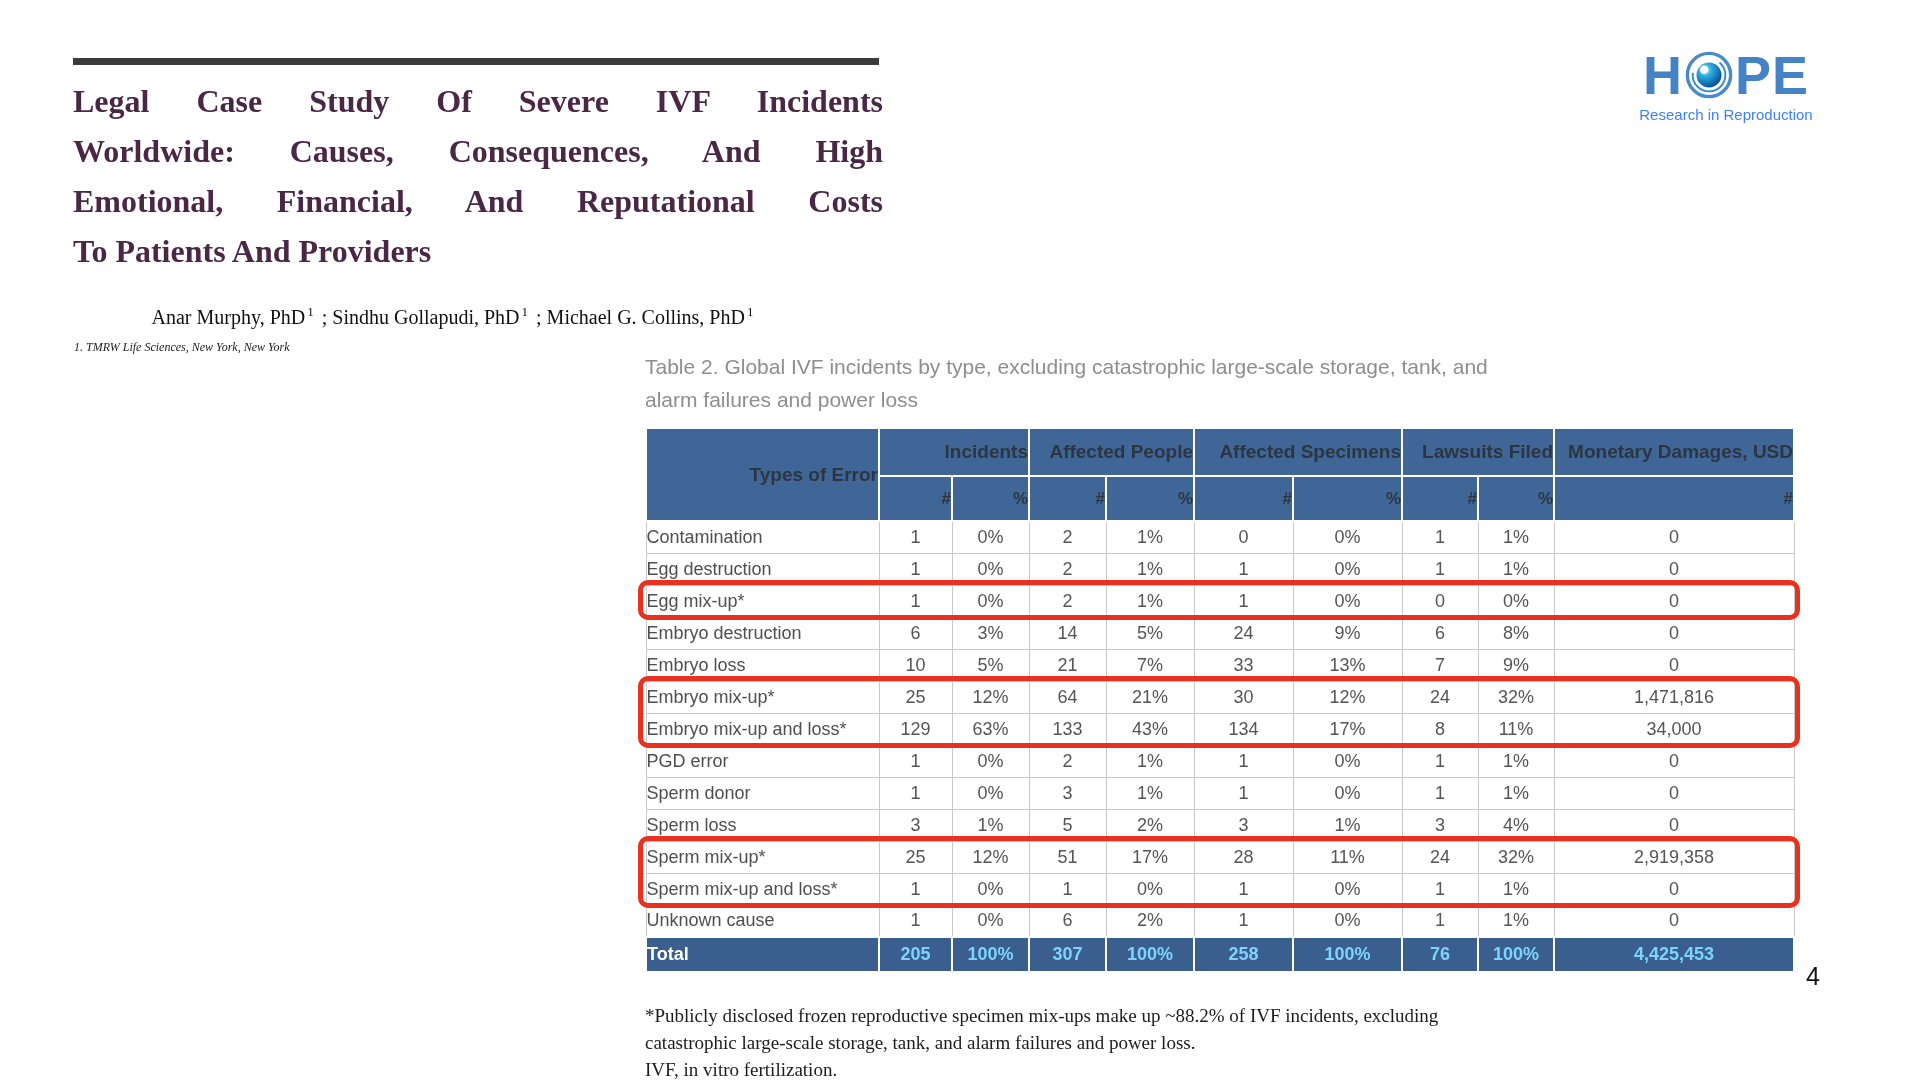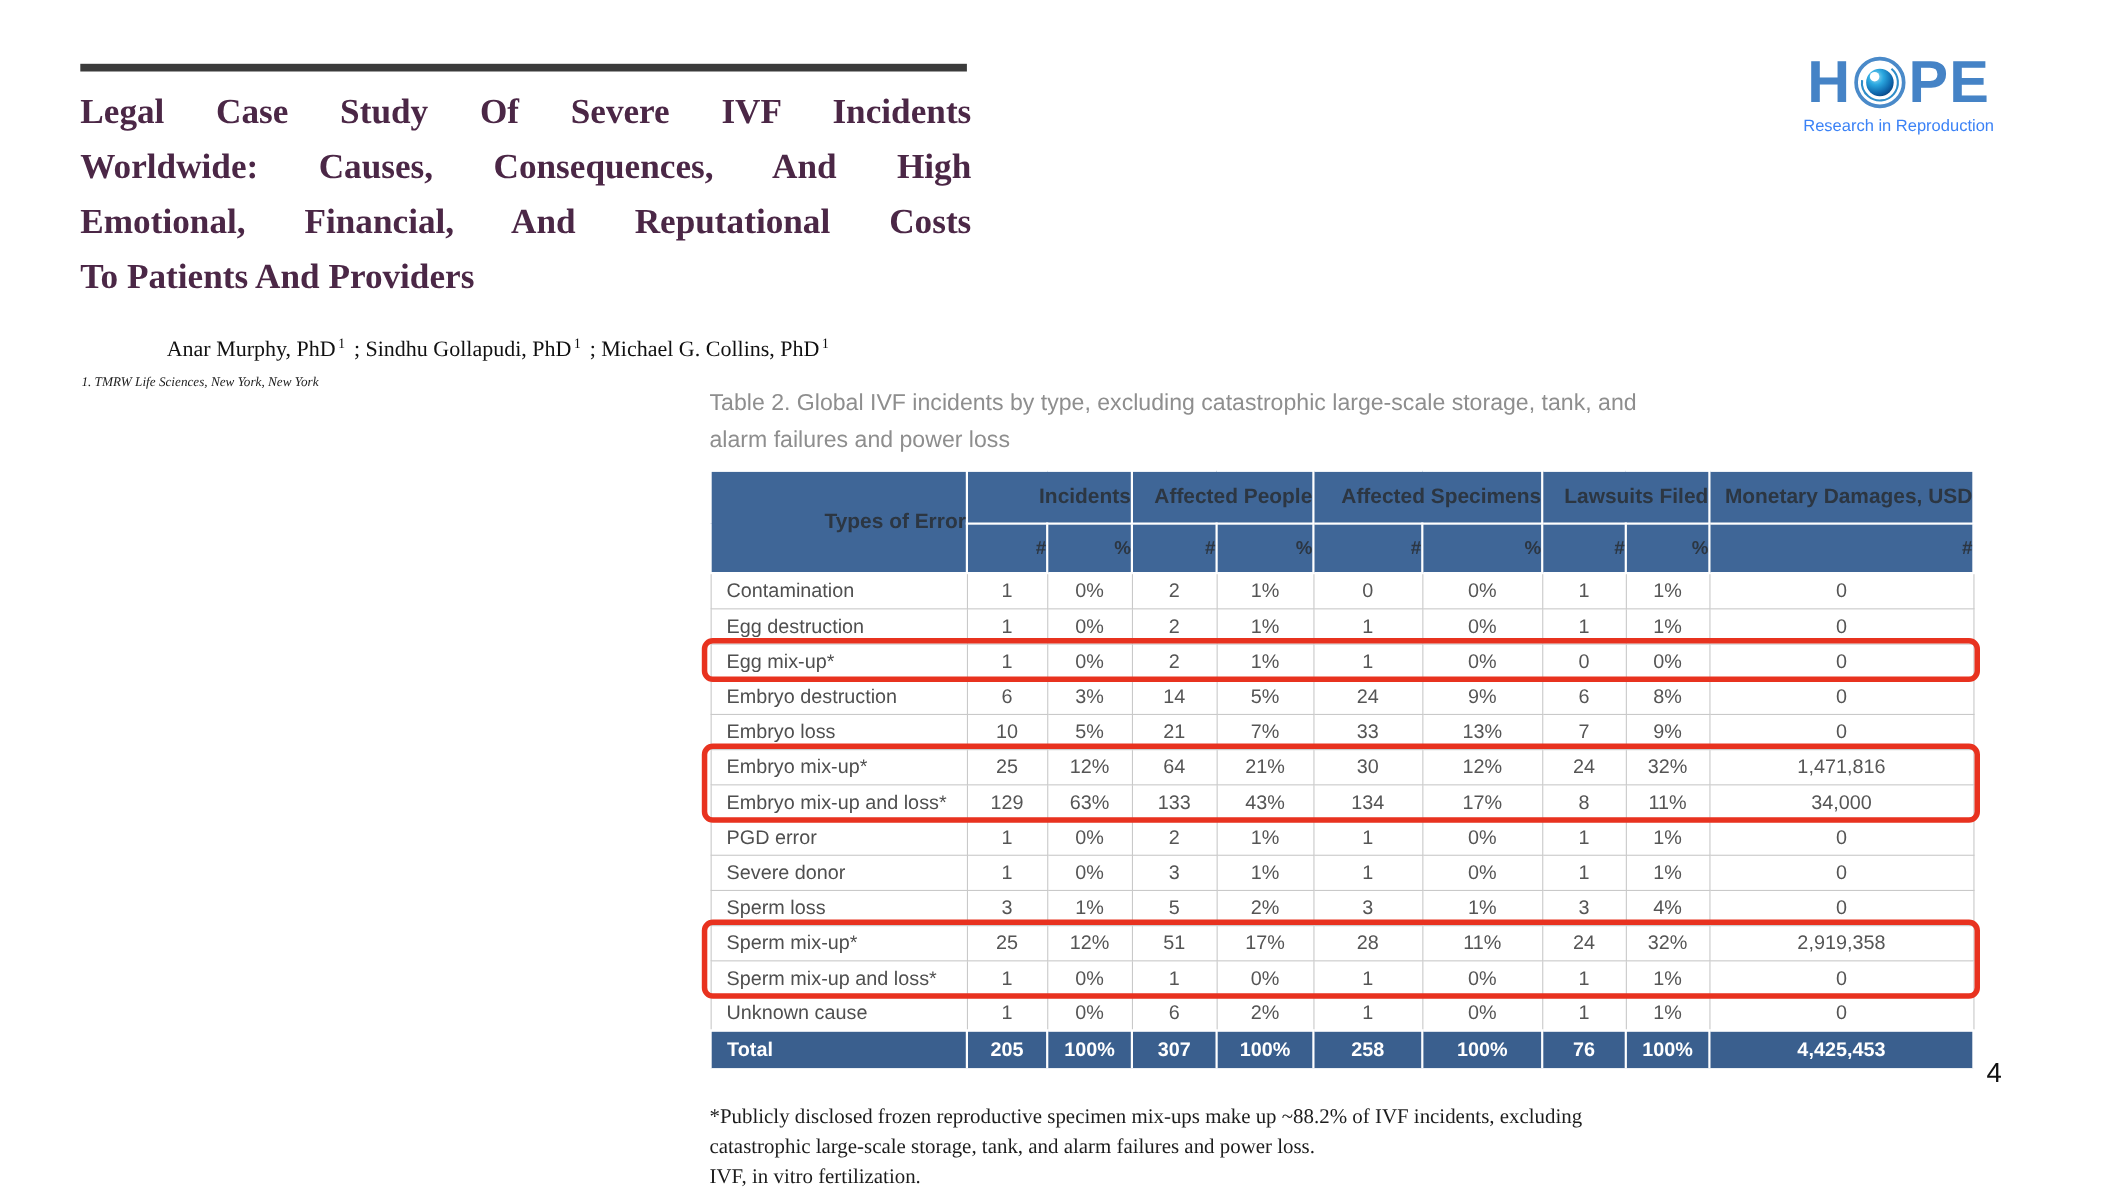--- a/index.html
+++ b/index.html
@@ -122,26 +122,25 @@
   table.ivf td {
     border: 1px solid #c9c9c9;
     height: 32px;
     font-size: 18px;
     color: #555555;
     text-align: center;
     vertical-align: middle;
   }
   table.ivf td.lbl {
     text-align: left;
-    padding-left: 14px;
     color: #4f4f4f;
   }
   table.ivf tr.total-row td {
     background: #3a5f8e;
-    color: #ffffff;
+    color: #7dd3fc;
     font-weight: bold;
     border: 2px solid #ffffff;
     border-bottom: none;
     height: 34px;
   }
   table.ivf tr.total-row td.lbl { color: #ffffff; }
 
   
   .hl-box {
     position: absolute;
@@ -339,21 +338,21 @@
             <td>0%</td>
             <td>2</td>
             <td>1%</td>
             <td>1</td>
             <td>0%</td>
             <td>1</td>
             <td>1%</td>
             <td>0</td>
           </tr>
           <tr>
-            <td class="lbl">Severe donor</td>
+            <td class="lbl">Sperm donor</td>
             <td>1</td>
             <td>0%</td>
             <td>3</td>
             <td>1%</td>
             <td>1</td>
             <td>0%</td>
             <td>1</td>
             <td>1%</td>
             <td>0</td>
           </tr>

